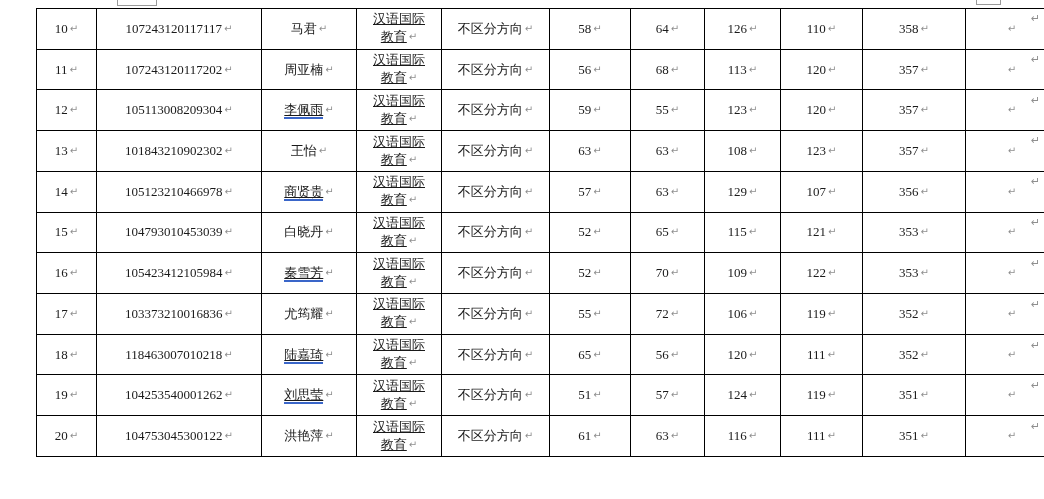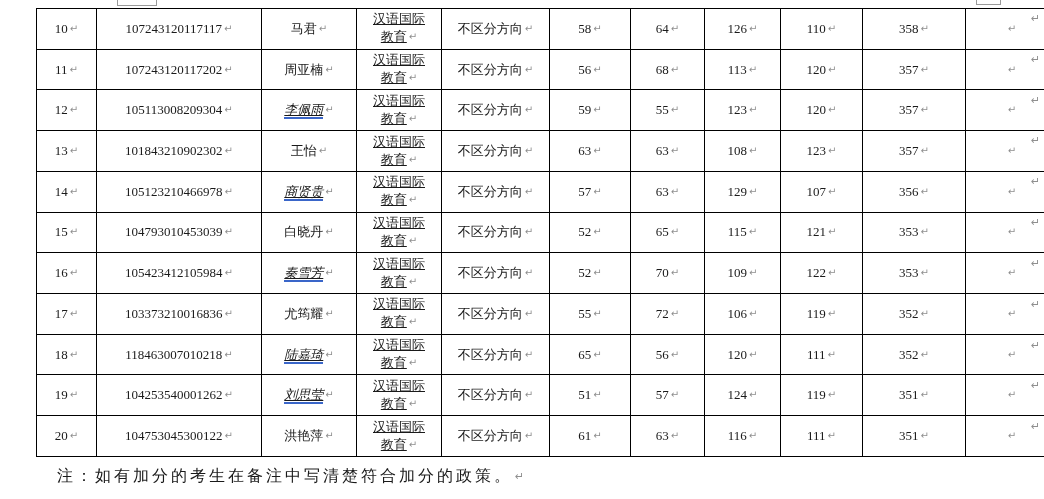--- a/index.html
+++ b/index.html
@@ -44,21 +44,20 @@
     margin-left:2px;
     position:relative;top:-1px;
     font-family:"DejaVu Sans",sans-serif;
     text-decoration:none;
     display:inline-block;
   }
   .name-link{
     text-decoration:underline;
     border-bottom:2px solid var(--link);
     padding-bottom:0px;
-    font-style:italic;
   }
   .row-end-mark{
     position:absolute;
     color:var(--pilcrow);
     font-size:11px;
     font-family:"DejaVu Sans",sans-serif;
     line-height:11px;
   }
   .note{
     position:absolute;
@@ -286,17 +285,14 @@
       <div class="row-end-mark" style="left: 1031px; top: 135.455px;">↵</div>
       <div class="row-end-mark" style="left: 1031px; top: 176.273px;">↵</div>
       <div class="row-end-mark" style="left: 1031px; top: 217.091px;">↵</div>
       <div class="row-end-mark" style="left: 1031px; top: 257.909px;">↵</div>
       <div class="row-end-mark" style="left: 1031px; top: 298.727px;">↵</div>
       <div class="row-end-mark" style="left: 1031px; top: 339.545px;">↵</div>
       <div class="row-end-mark" style="left: 1031px; top: 380.364px;">↵</div>
       <div class="row-end-mark" style="left: 1031px; top: 421.182px;">↵</div>
     </div>
 
-  <div class="note">
-    <span>注：如有加分的考生在备注中写清楚符合加分的政策。</span><span class="pilcrow">↵</span>
-  </div>
 
 </div>
 
 </body></html>

